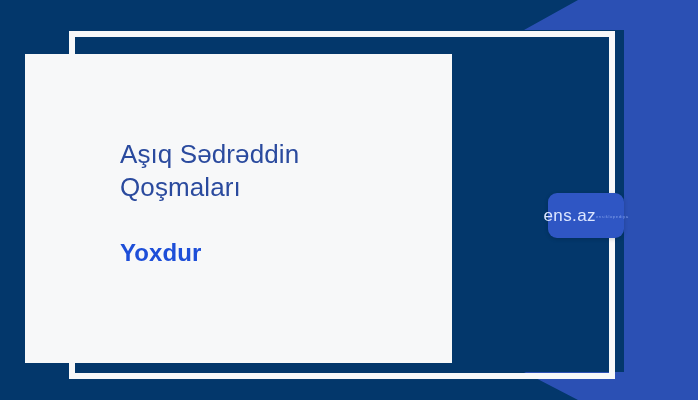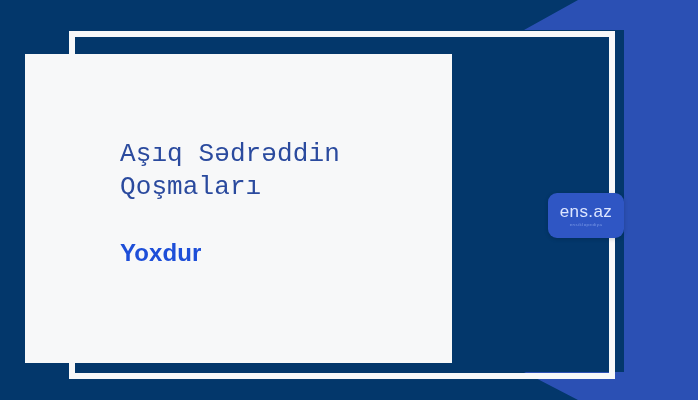--- a/index.html
+++ b/index.html
@@ -43,36 +43,35 @@
   }
 
   .title{
     color:#2a4a9e;
     font-size:26px;
     line-height:1.28;
     font-weight:400;
     letter-spacing:.1px;
     margin:0;
     white-space:pre-line;
-    font-family:Liberation Mono, monospace;
   }
   .subtitle{
     color:#1d4ed8;
     font-size:24px;
     font-weight:700;
     margin:34px 0 0 0;
     letter-spacing:.1px;
   }
 
   
   .badge{
     position:absolute;left:548px;top:193px;width:76px;height:45px;
     background:#2f56c4;
     border-radius:9px;
-    display:flex;flex-direction:column;
+    display:flex;flex-direction:row;
     align-items:center;justify-content:center;
     box-shadow:0 1px 4px rgba(0,0,0,.18);
   }
   .badge-word{
     color:#dde6ff;
     font-size:17px;
     letter-spacing:.4px;
     line-height:1;
     font-weight:400;
   }

